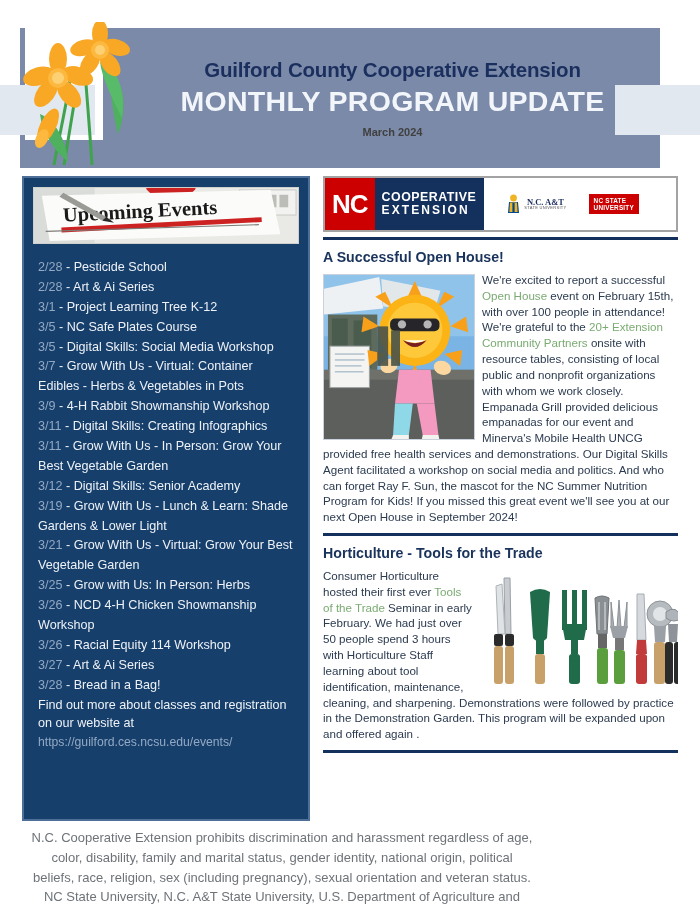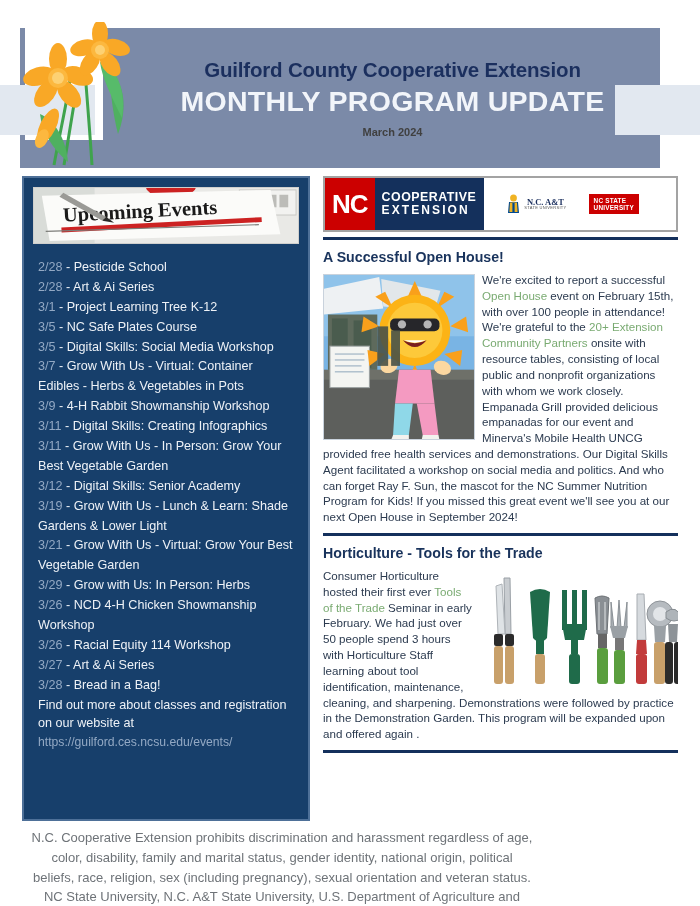--- a/index.html
+++ b/index.html
@@ -288,21 +288,21 @@
         <div class="event-row"><span class="event-date">3/1</span> - <span>Project Learning Tree K-12</span></div>
         <div class="event-row"><span class="event-date">3/5</span> - <span>NC Safe Plates Course</span></div>
         <div class="event-row"><span class="event-date">3/5</span> - <span>Digital Skills: Social Media Workshop</span></div>
         <div class="event-row"><span class="event-date">3/7</span> - <span>Grow With Us - Virtual: Container Edibles - Herbs &amp; Vegetables in Pots</span></div>
         <div class="event-row"><span class="event-date">3/9</span> - <span>4-H Rabbit Showmanship Workshop</span></div>
         <div class="event-row"><span class="event-date">3/11</span> - <span>Digital Skills: Creating Infographics</span></div>
         <div class="event-row"><span class="event-date">3/11</span> - <span>Grow With Us - In Person: Grow Your Best Vegetable Garden</span></div>
         <div class="event-row"><span class="event-date">3/12</span> - <span>Digital Skills: Senior Academy</span></div>
         <div class="event-row"><span class="event-date">3/19</span> - <span>Grow With Us - Lunch &amp; Learn: Shade Gardens &amp; Lower Light</span></div>
         <div class="event-row"><span class="event-date">3/21</span> - <span>Grow With Us - Virtual: Grow Your Best Vegetable Garden</span></div>
-        <div class="event-row"><span class="event-date">3/29</span> - <span>Grow with Us: In Person: Herbs</span></div>
+        <div class="event-row"><span class="event-date">3/25</span> - <span>Grow with Us: In Person: Herbs</span></div>
         <div class="event-row"><span class="event-date">3/26</span> - <span>NCD 4-H Chicken Showmanship Workshop</span></div>
         <div class="event-row"><span class="event-date">3/26</span> - <span>Racial Equity 114 Workshop</span></div>
         <div class="event-row"><span class="event-date">3/27</span> - <span>Art &amp; Ai Series</span></div>
         <div class="event-row"><span class="event-date">3/28</span> - <span>Bread in a Bag!</span></div>
       </div>
 
     <div class="findout">
       <span>Find out more about classes and registration on our website at</span>
       <div class="url">https://guilford.ces.ncsu.edu/events/</div>
     </div>

